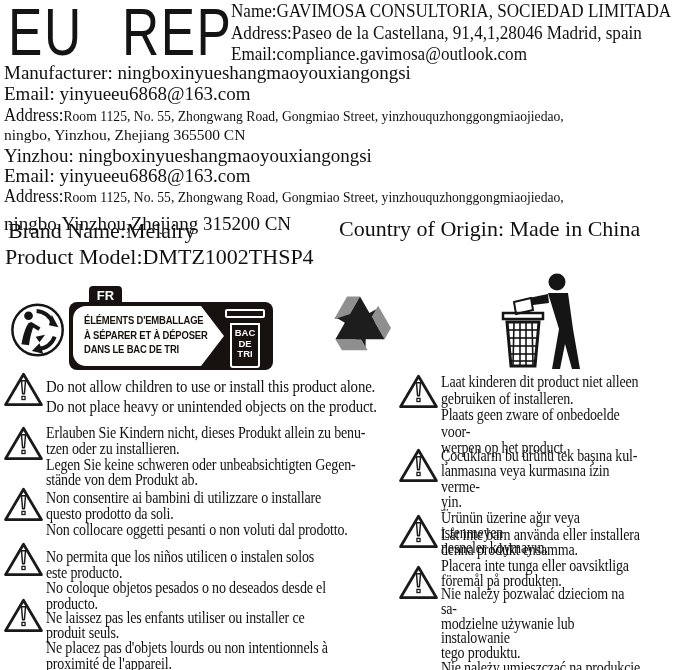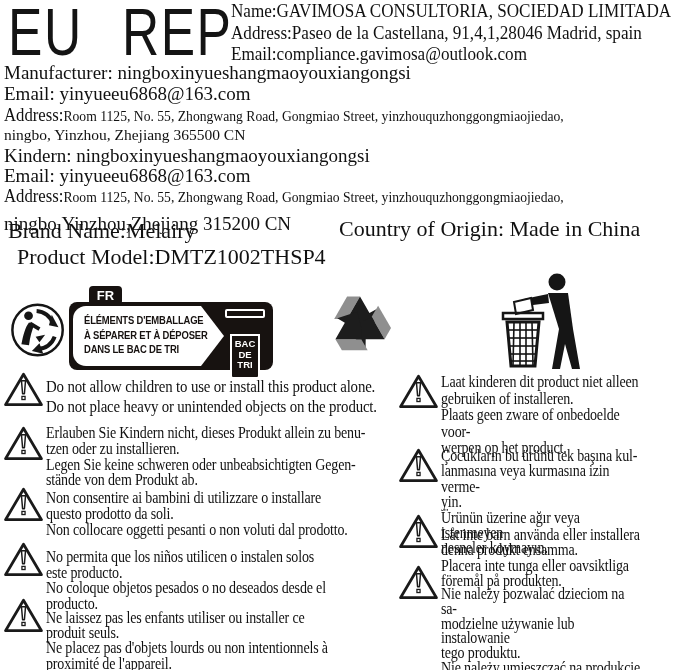--- a/index.html
+++ b/index.html
@@ -25,21 +25,21 @@
   .fr-white{position:absolute;left:4px;top:4px;width:128px;height:60px;background:#fff;
             border-radius:13px 0 0 13px;}
   .fr-point{position:absolute;left:132px;top:4px;width:0;height:0;
             border-top:30px solid transparent;border-bottom:30px solid transparent;
             border-left:23px solid #fff;}
   .fr-text{position:absolute;left:15px;top:11px;font-family:"Liberation Sans",sans-serif;
            font-weight:bold;font-size:11.5px;line-height:14.6px;color:#171210;
            letter-spacing:-0.2px;transform:scaleX(0.82);transform-origin:0 0;white-space:nowrap;}
   .bin{position:absolute;left:156px;top:7px;width:40px;height:54px;}
   .bin-lid{width:36px;height:5px;margin:0 auto;background:#171210;border:2px solid #fff;border-radius:2px;}
-  .bin-body{width:26px;height:38px;margin:16px auto 0;background:#171210;border:2px solid #fff;
+  .bin-body{width:26px;height:38px;margin:5px auto 0;background:#171210;border:2px solid #fff;
             border-radius:0 0 3px 3px;color:#fff;font-family:"Liberation Sans",sans-serif;
             font-weight:bold;font-size:9.5px;line-height:10.5px;text-align:center;padding-top:3px;}
   
   .warn-icon{position:absolute;width:41px;height:35px;}
   .warn-text{position:absolute;white-space:pre-line;font-size:16.5px;letter-spacing:-0.2px;
              transform:scaleX(0.85);transform-origin:0 0;}
   .hidden-defs{position:absolute;width:0;height:0;overflow:hidden;}
 </style>
 </head>
 <body>
@@ -65,28 +65,28 @@
     <div>Name:GAVIMOSA CONSULTORIA, SOCIEDAD LIMITADA</div>
     <div>Address:Paseo de la Castellana, 91,4,1,28046 Madrid, spain</div>
     <div>Email:compliance.gavimosa@outlook.com</div>
   </div>
 
   <div class="mline" style="top:62px">Manufacturer: ningboxinyueshangmaoyouxiangongsi</div>
   <div class="mline" style="top:83px">Email: yinyueeu6868@163.com</div>
   <div class="mline addr" style="top:104px"><span>Address:</span><span class="small">Room 1125, No. 55, Zhongwang Road, Gongmiao Street,   yinzhouquzhonggongmiaojiedao,</span></div>
   <div class="mline small" style="top:126px;font-size:15.5px">ningbo, Yinzhou, Zhejiang 365500 CN</div>
 
-  <div class="mline" style="top:145px">Kindern:  ningboxinyueshangmaoyouxiangongsi</div>
+  <div class="mline" style="top:145px">Yinzhou:  ningboxinyueshangmaoyouxiangongsi</div>
   <div class="mline" style="top:165px">Email: yinyueeu6868@163.com</div>
   <div class="mline addr" style="top:185px"><span>Address:</span><span class="small">Room 1125, No. 55, Zhongwang Road, Gongmiao Street, yinzhouquzhonggongmiaojiedao,</span></div>
   <div class="mline small" style="top:213px;font-size:19px">ningbo,Yinzhou,Zhejiang 315200 CN</div>
 
   <div class="prod" style="left:8px;top:218px">Brand Name:Melairy</div>
   <div class="prod" style="left:339px;top:216px">Country of Origin: Made in China</div>
-  <div class="prod" style="left:17px;top:244px">Product Model:DMTZ1002THSP4</div>
+  <div class="prod" style="left:5px;top:244px">Product Model:DMTZ1002THSP4</div>
 
   <svg class="abs" style="left:10px;top:299px" width="57" height="62" viewBox="0 0 60 62">
     <circle cx="29" cy="31" r="26.5" fill="none" stroke="#151515" stroke-width="2.6"></circle>
     <circle cx="19.5" cy="16" r="4.6" fill="#151515"></circle>
     <path d="M12,46 C14,36 16,28 20,23 L26,25 C23,31 21,39 20,47 Z" fill="#151515"></path>
     <path d="M21,24 L31,30" stroke="#151515" stroke-width="4" fill="none"></path>
     <path d="M28,11 A19,19 0 0 1 45,24" fill="none" stroke="#151515" stroke-width="4.2"></path>
     <polygon points="41,26 51,28 44,15" fill="#151515"></polygon>
     <path d="M47,38 A19,19 0 0 1 29,51" fill="none" stroke="#151515" stroke-width="4.2"></path>
     <polygon points="31,45 23,53 35,56" fill="#151515"></polygon>

